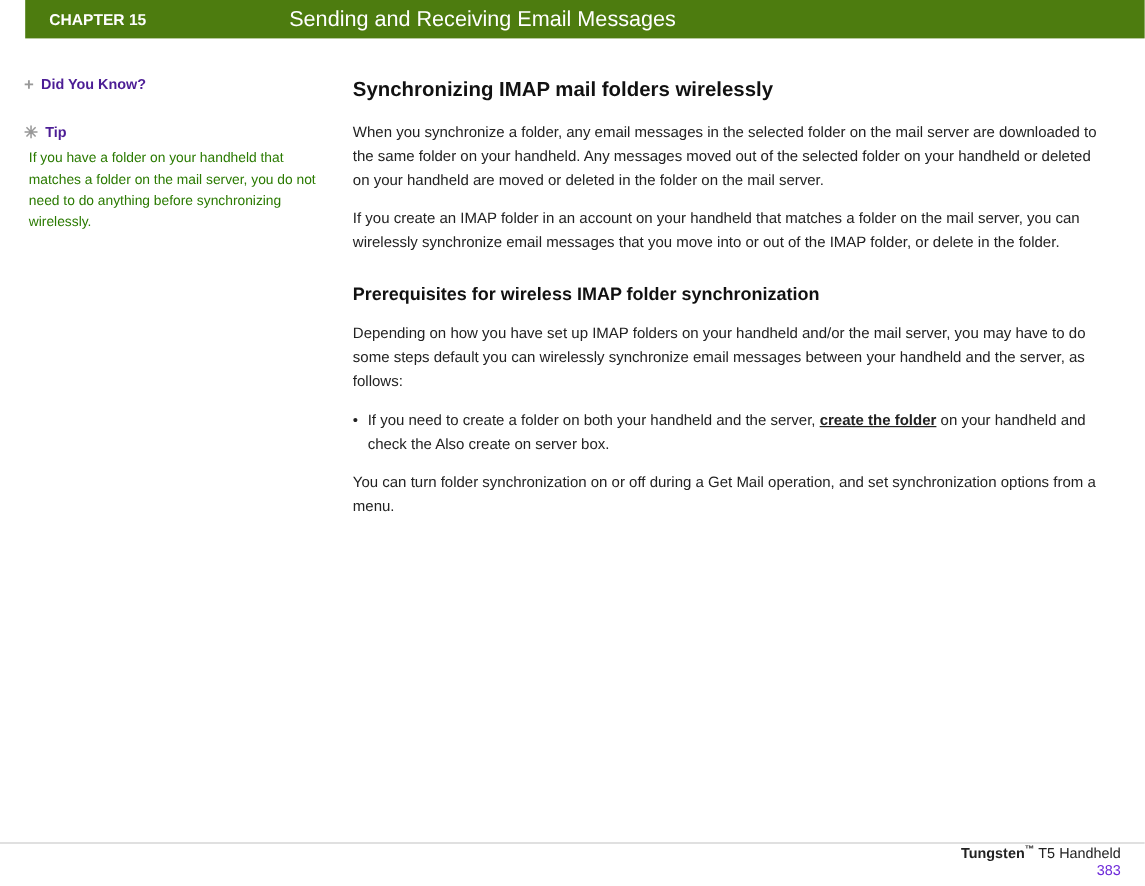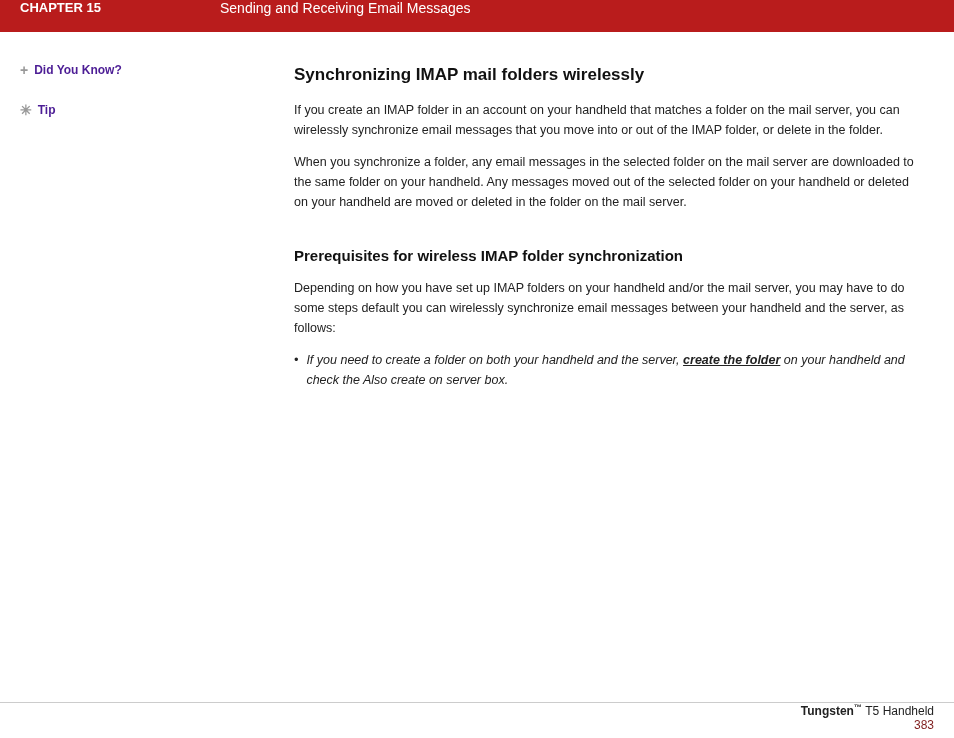--- a/index.html
+++ b/index.html
@@ -4,35 +4,36 @@
   <style>
     * { margin: 0; padding: 0; box-sizing: border-box; }
     body {
       width: 954px;
       height: 738px;
       font-family: Arial, Helvetica, sans-serif;
       background: #fff;
       overflow: hidden;
     }
     .header {
-      background: #b91c1c;
+      background: #4d7c0f;
       height: 32px;
       display: flex;
-      align-items: flex-start;
+      align-items: center;
       padding: 0 20px;
+      margin-left: 21px;
     }
     .header-chapter {
       color: #fff;
       font-weight: bold;
       font-size: 13px;
       min-width: 200px;
     }
     .header-title {
       color: #fff;
-      font-size: 14px;
+      font-size: 18px;
     }
     .content-area {
       display: flex;
       height: calc(738px - 32px - 36px);
       padding: 0;
     }
     .sidebar {
       width: 284px;
       min-width: 284px;
       padding: 30px 20px 20px 20px;
@@ -73,41 +74,40 @@
     .main-content h2 {
       font-size: 17px;
       font-weight: bold;
       color: #111;
       margin-bottom: 12px;
     }
     .main-content h3 {
       font-size: 15px;
       font-weight: bold;
       color: #111;
-      margin-top: 32px;
+      margin-top: 22px;
       margin-bottom: 10px;
     }
     .main-content p {
       margin-bottom: 12px;
       font-size: 12.5px;
       line-height: 1.6;
       color: #222;
     }
     .bullet-list {
       margin: 0 0 12px 0;
       padding-left: 0;
       list-style: none;
     }
     .bullet-list li {
       display: flex;
       align-items: flex-start;
       margin-bottom: 10px;
       font-size: 12.5px;
       line-height: 1.6;
-      font-style: italic;
     }
     .bullet-list li::before {
       content: "•";
       margin-right: 8px;
       margin-top: 0;
       flex-shrink: 0;
     }
     .underline-link {
       text-decoration: underline;
       font-weight: bold;
@@ -121,21 +121,21 @@
       padding: 0 20px;
       font-size: 12px;
       color: #222;
       flex-direction: column;
     }
     .footer-brand {
       font-weight: bold;
     }
     .footer-page {
       margin-left: auto;
-      color: #7f1d1d;
+      color: #6d28d9;
     }
   </style>
 </head>
 <body>
 
 <div class="header">
   <span class="header-chapter">CHAPTER 15</span>
   <span class="header-title">Sending and Receiving Email Messages</span>
 </div>
 
@@ -148,48 +148,50 @@
         <span class="sidebar-icon">+</span>
         <span class="sidebar-heading-text">Did You Know?</span>
       </div>
     </div>
 
     <div class="sidebar-section">
       <div class="sidebar-heading">
         <span class="sidebar-icon">✳</span>
         <span class="sidebar-heading-text">Tip</span>
       </div>
+      <div class="sidebar-body">If you have a folder on your handheld that matches a folder on the mail server, you do not need to do anything before synchronizing wirelessly.</div>
     </div>
 
   </div>
 
   <div class="main-content">
 
     <h2>Synchronizing IMAP mail folders wirelessly</h2>
 
+    <p>When you synchronize a folder, any email messages in the selected folder on the mail server are downloaded to the same folder on your handheld. Any messages moved out of the selected folder on your handheld or deleted on your handheld are moved or deleted in the folder on the mail server.</p>
     <p>If you create an IMAP folder in an account on your handheld that matches a folder on the mail server, you can wirelessly synchronize email messages that you move into or out of the IMAP folder, or delete in the folder.</p>
-    <p>When you synchronize a folder, any email messages in the selected folder on the mail server are downloaded to the same folder on your handheld. Any messages moved out of the selected folder on your handheld or deleted on your handheld are moved or deleted in the folder on the mail server.</p>
 
     <h3>Prerequisites for wireless IMAP folder synchronization</h3>
 
     <p>Depending on how you have set up IMAP folders on your handheld and/or the mail server, you may have to do some steps default you can wirelessly synchronize email messages between your handheld and the server, as follows:</p>
 
     <ul class="bullet-list">
       <li>
         <span></span>
         <span>
           <span>If you need to create a folder on both your handheld and the server,</span>
           <span> </span>
           <span class="underline-link">create the folder</span>
           <span> </span>
           <span>on your handheld and check the Also create on server box.</span>
         </span>
       </li>
     </ul>
 
+    <p>You can turn folder synchronization on or off during a Get Mail operation, and set synchronization options from a menu.</p>
 
   </div>
 </div>
 
 <div class="footer">
   <span>
     <span class="footer-brand">
       <span>Tungsten</span><span style="font-size:8px;vertical-align:super;">™</span>
     </span>
     <span> <span>T5</span> </span>

